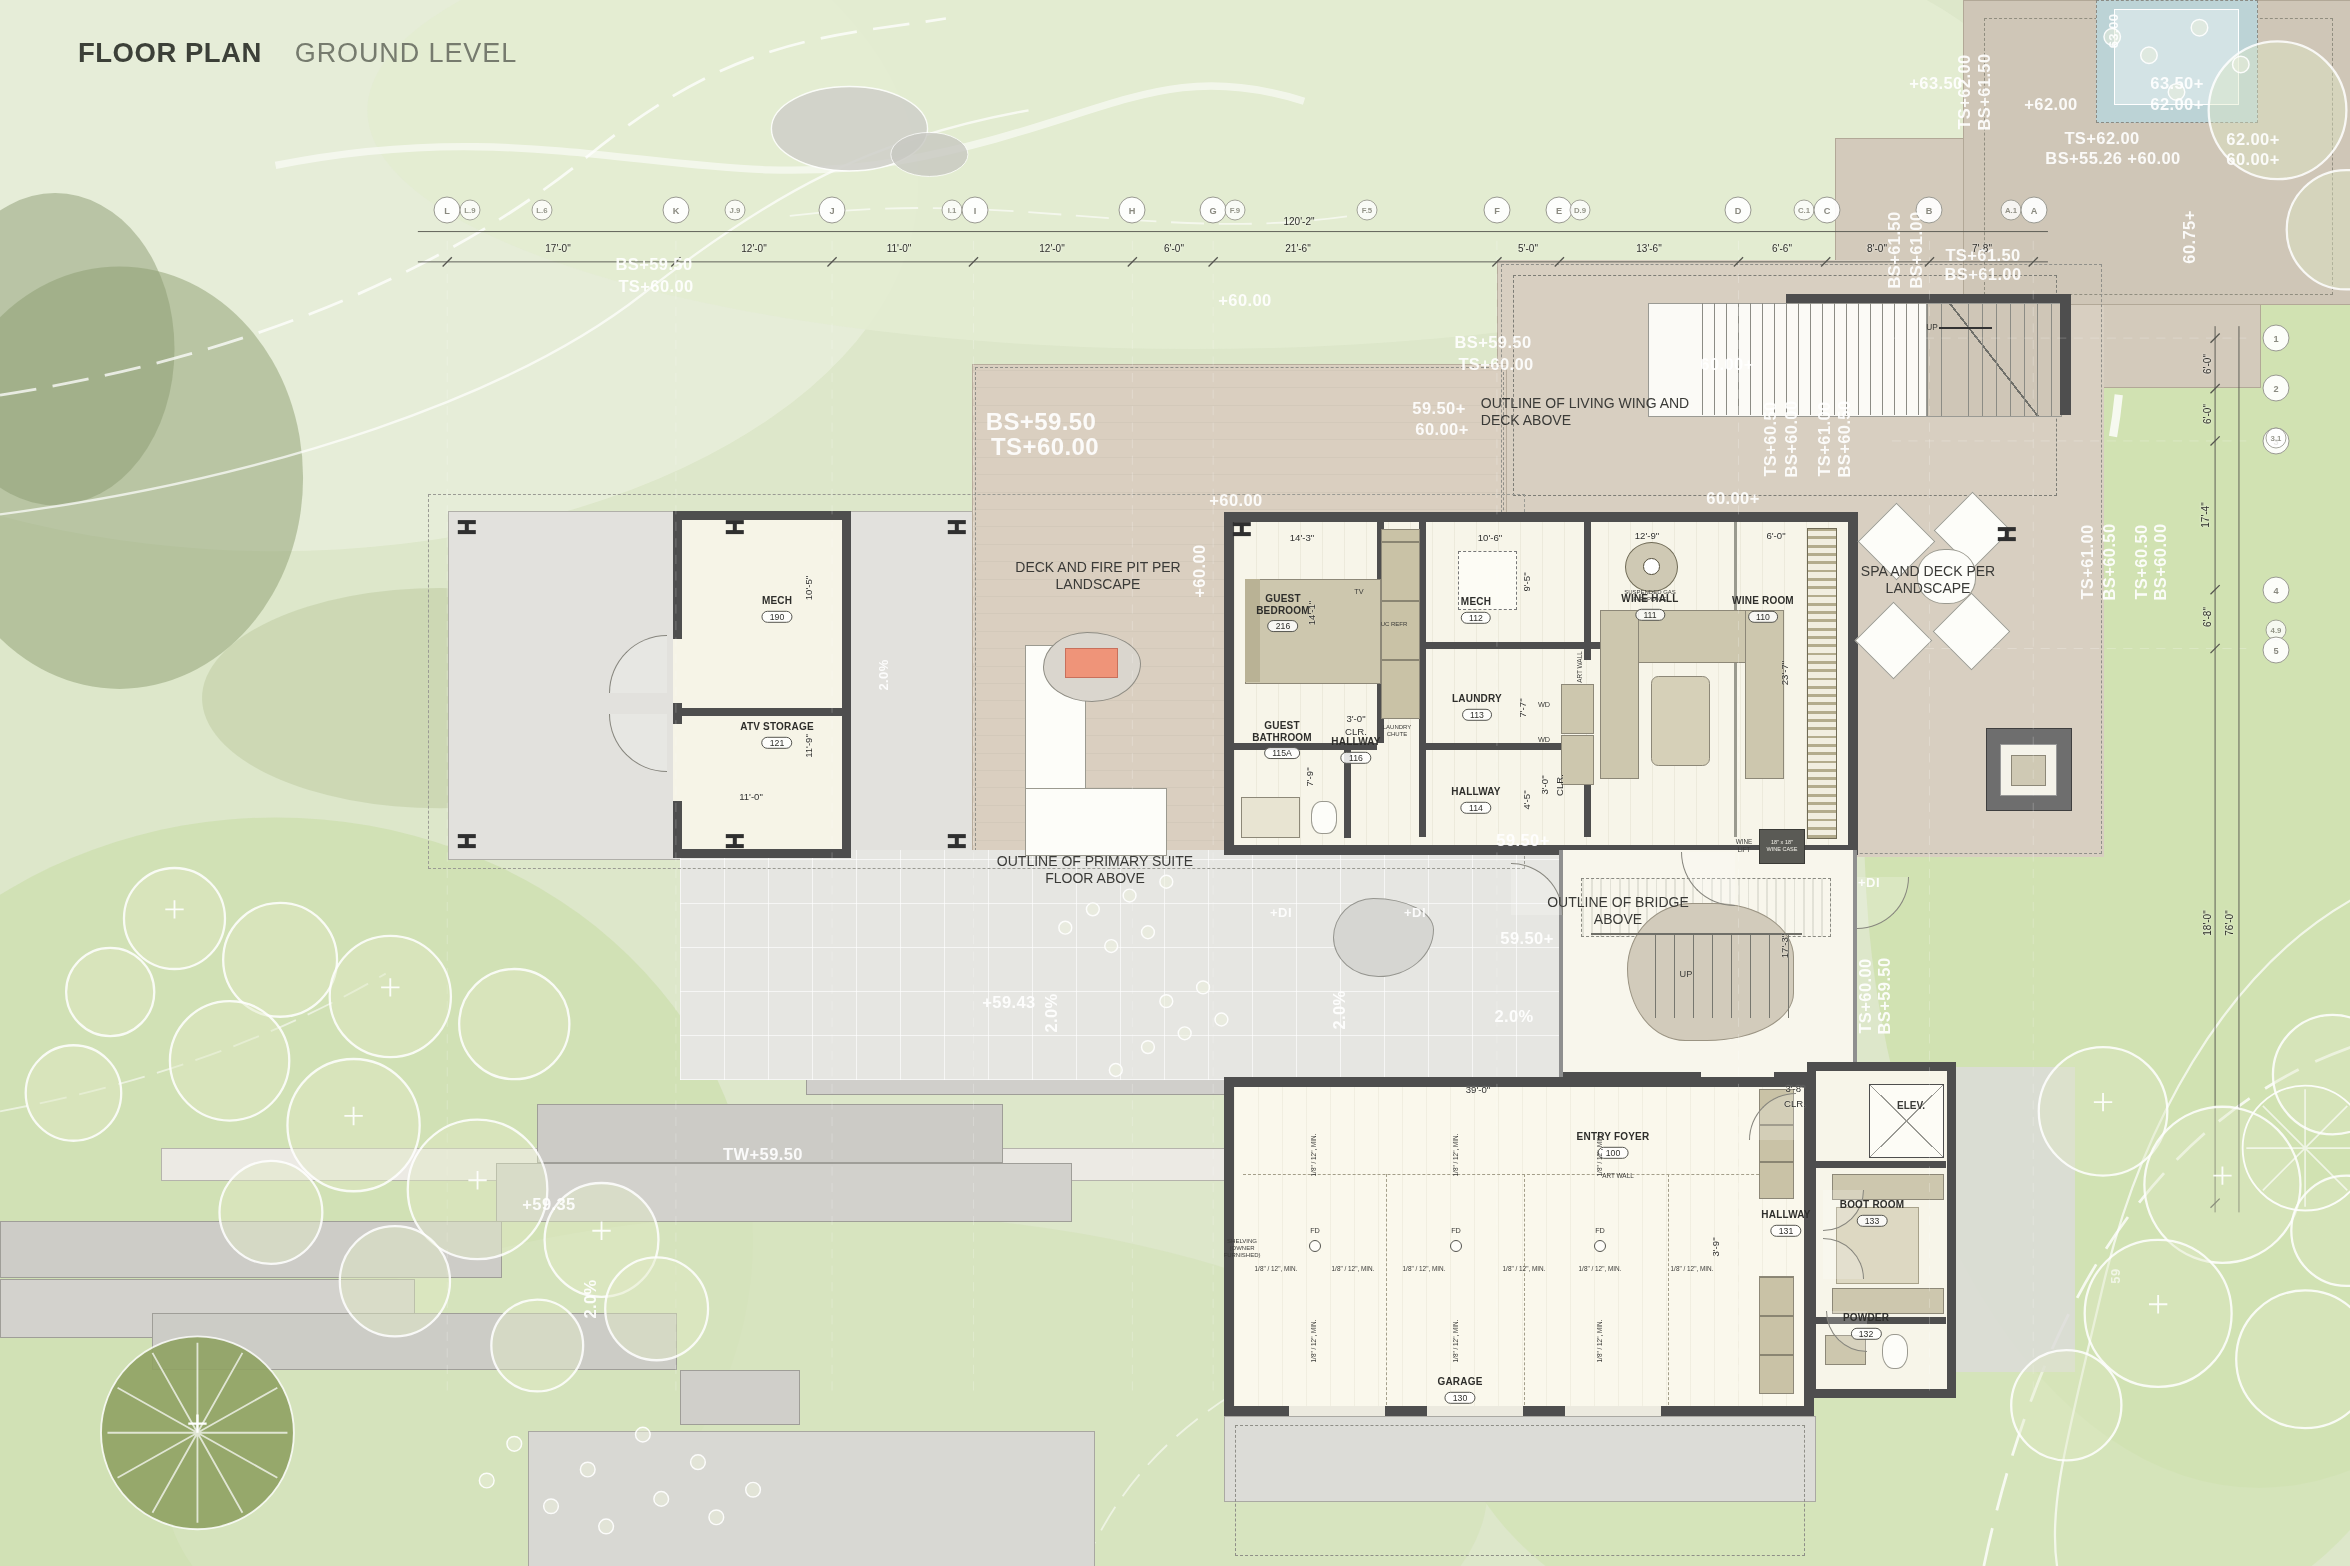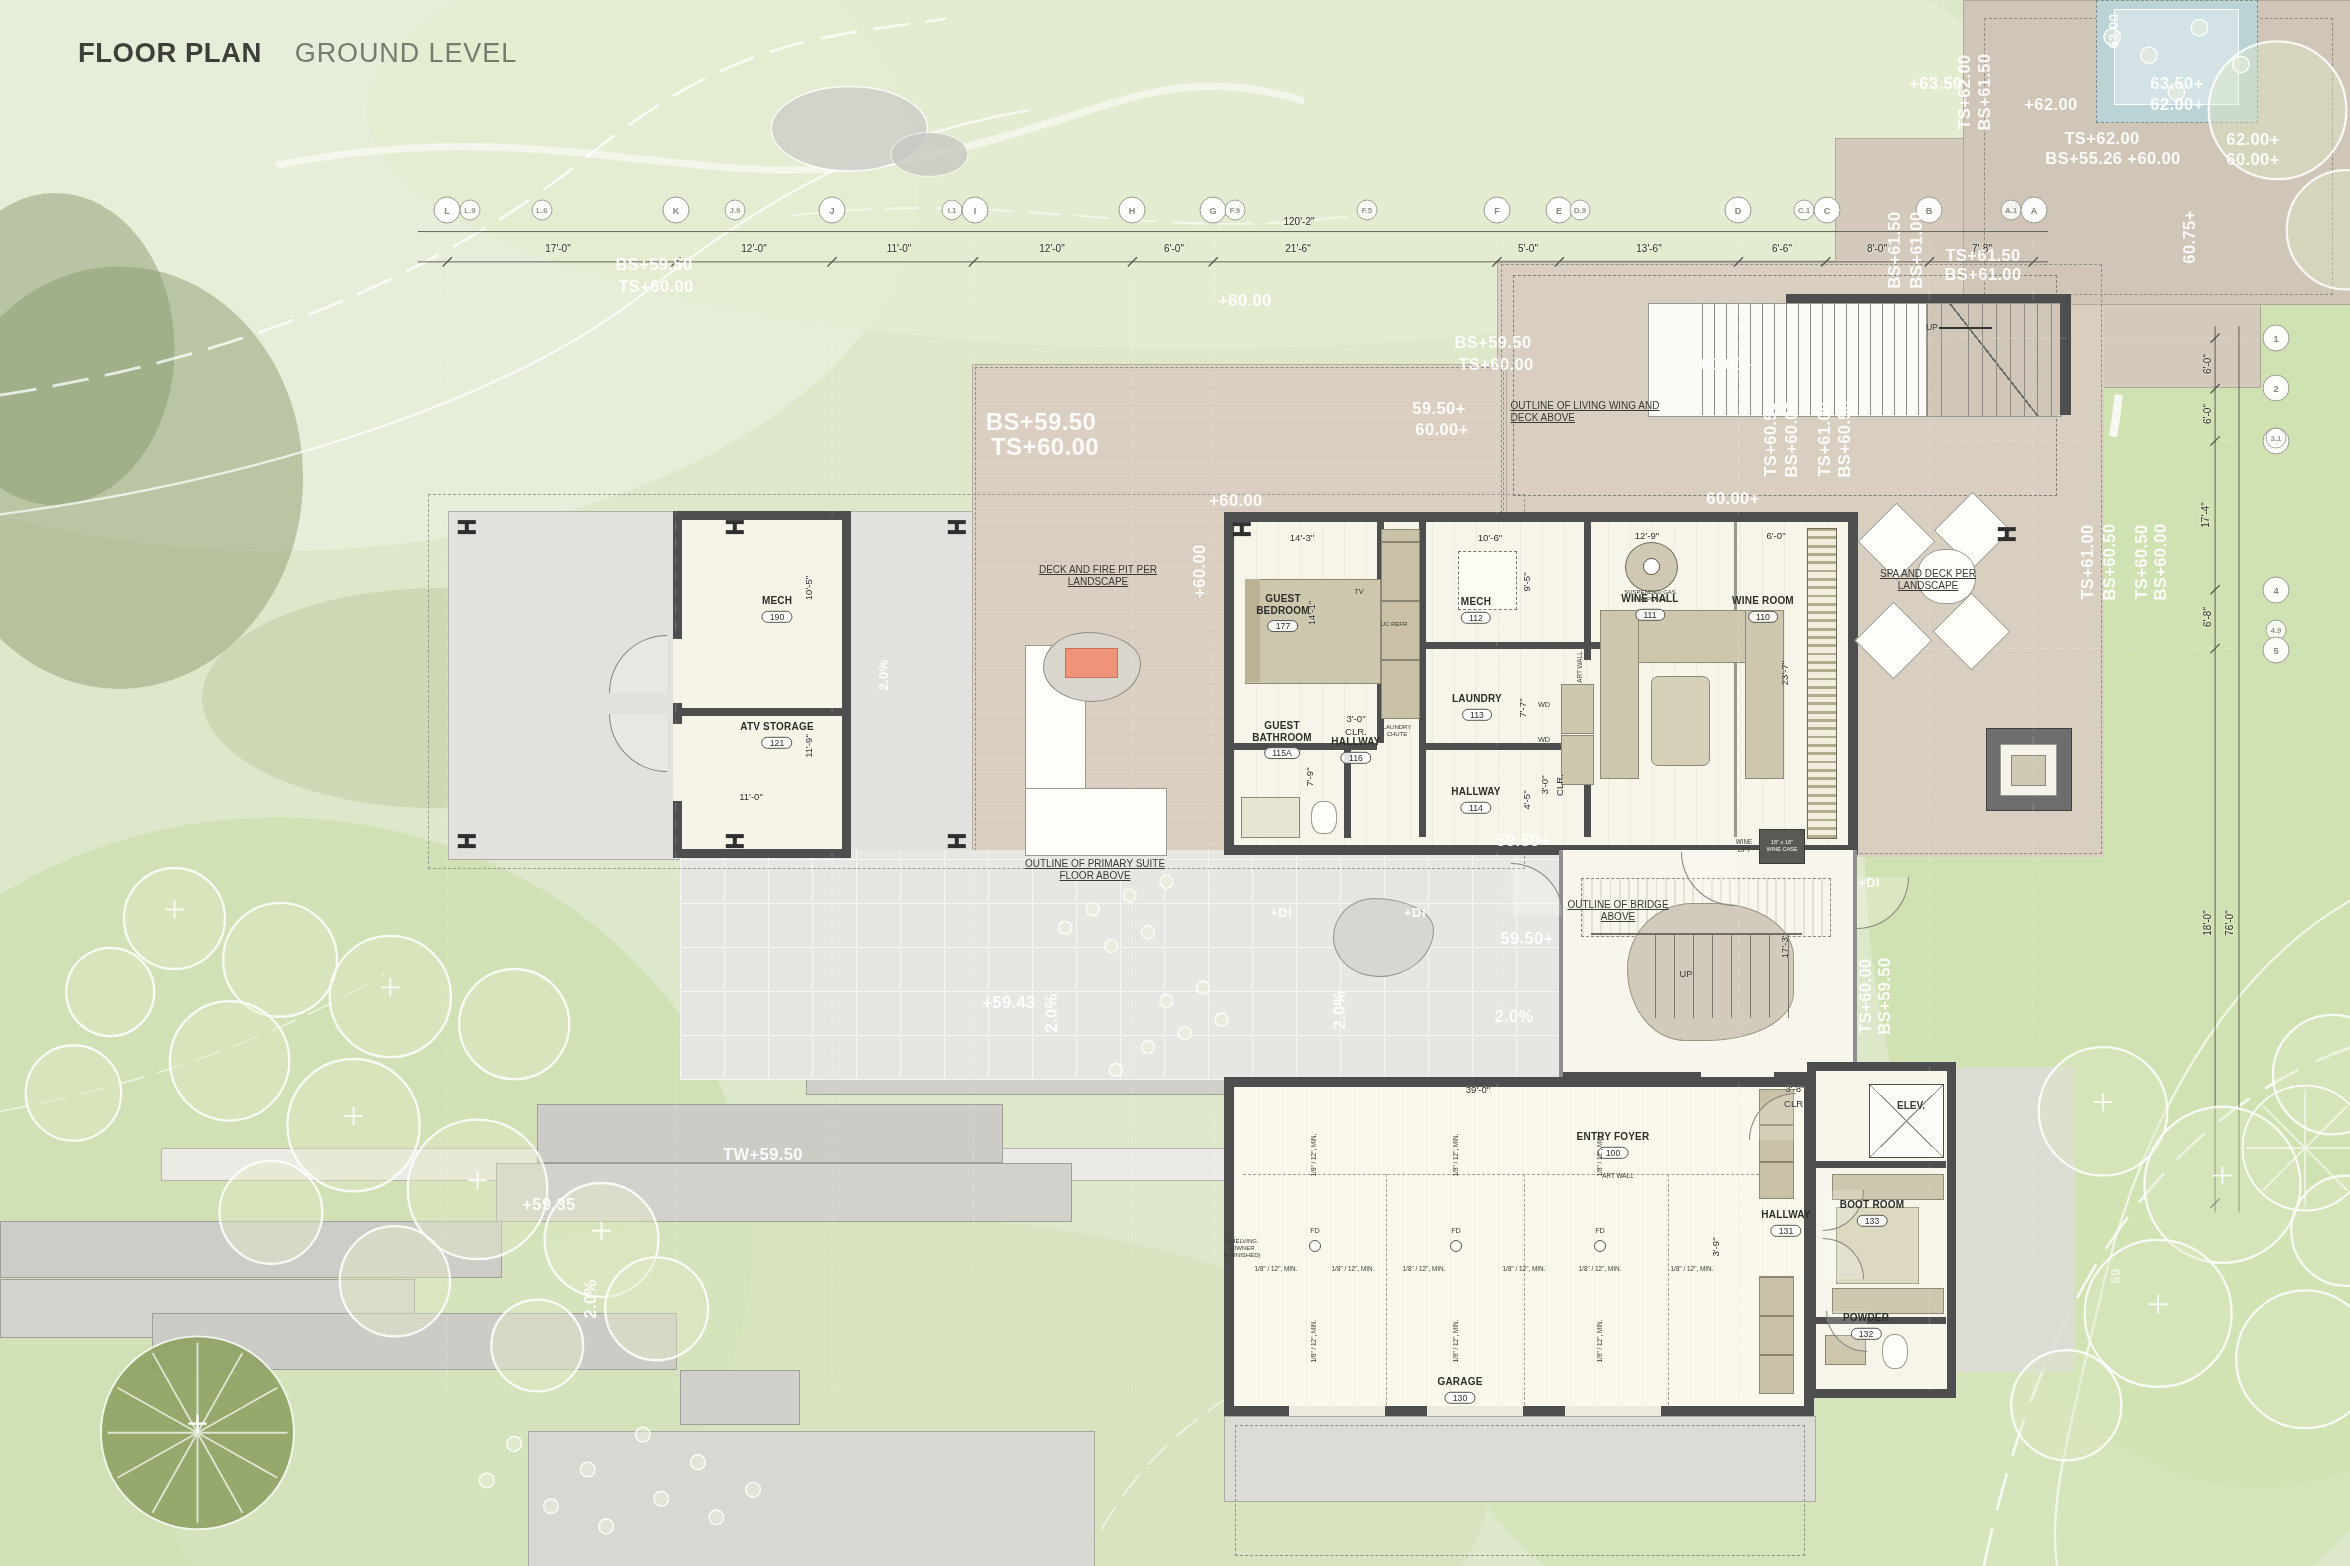--- a/index.html
+++ b/index.html
@@ -9,21 +9,21 @@
   .abs{position:absolute;}
   .lbl{position:absolute;transform:translate(-50%,-50%);font-size:10px;color:#3b3b38;
        text-align:center;line-height:1.2;white-space:pre-line;}
   .v{transform:translate(-50%,-50%) rotate(-90deg);white-space:nowrap;}
   .w{color:rgba(255,255,255,.9);font-weight:bold;font-size:16.5px;letter-spacing:0.4px;white-space:nowrap;}
   .w.big{font-size:24px;}
   .w.small{font-size:13px;}
   .dim{font-size:9.6px;color:#30302d;white-space:nowrap;text-shadow:0 0 1.8px rgba(255,255,255,.8);}
   .gdim{font-size:10px;color:#2e2e2b;white-space:nowrap;text-shadow:0 0 2.8px #fff;}
   .tiny{font-size:7.3px;color:#3b3b38;}
-  .ann{font-size:10px;color:#3a3a37;text-decoration:underline;}
+  .ann{font-size:14px;color:#3a3a37;}
   .room{position:absolute;transform:translate(-50%,-50%);text-align:center;line-height:1.15;}
   .rname{font-size:10px;font-weight:bold;color:#2e2e2b;letter-spacing:0.2px;white-space:pre-line;}
   .rnum{display:inline-block;border:0.9px solid #55554f;border-radius:9.2px;padding:0 7.3px;font-size:8.7px;
         color:#2e2e2b;background:rgba(255,255,255,.85);margin-top:0.9px;}
   .bub{position:absolute;transform:translate(-50%,-50%);width:25px;height:25px;border-radius:50%;
        background:rgba(255,255,255,.92);border:0.9px solid #9a9a92;color:#8a8a80;font-size:9.2px;
        font-weight:bold;display:flex;align-items:center;justify-content:center;}
   .bub.minor{width:19px;height:19px;font-size:7.8px;opacity:.88;}
   .wall{position:absolute;background:#4e4e4e;}
   .glass{position:absolute;background:#9a9a8f;}
@@ -425,21 +425,21 @@
   <div class="lbl gdim v" style="left:2208px;top:364px">6'-0"</div>
   <div class="lbl gdim v" style="left:2208px;top:414px">6'-0"</div>
   <div class="lbl gdim v" style="left:2206px;top:515px">17'-4"</div>
   <div class="lbl gdim v" style="left:2208px;top:617px">6'-8"</div>
   <div class="lbl gdim v" style="left:2208px;top:923px">18'-0"</div>
   <div class="lbl gdim v" style="left:2230px;top:923px">76'-0"</div>
 
   <div class="room" style="left:777px;top:609px"><div class="rname">MECH</div><div class="rnum">190</div></div>
   <div class="room" style="left:777px;top:735px"><div class="rname">ATV STORAGE</div><div class="rnum">121</div></div>
   <div class="room" style="left:1283px;top:613px"><div class="rname">GUEST
-BEDROOM</div><div class="rnum">177</div></div>
+BEDROOM</div><div class="rnum">216</div></div>
   <div class="room" style="left:1476px;top:610px"><div class="rname">MECH</div><div class="rnum">112</div></div>
   <div class="room" style="left:1477px;top:707px"><div class="rname">LAUNDRY</div><div class="rnum">113</div></div>
   <div class="room" style="left:1282px;top:740px"><div class="rname">GUEST
 BATHROOM</div><div class="rnum">115A</div></div>
   <div class="room" style="left:1356px;top:750px"><div class="rname">HALLWAY</div><div class="rnum">116</div></div>
   <div class="room" style="left:1476px;top:800px"><div class="rname">HALLWAY</div><div class="rnum">114</div></div>
   <div class="room" style="left:1650px;top:607px"><div class="rname">WINE HALL</div><div class="rnum">111</div></div>
   <div class="room" style="left:1763px;top:609px"><div class="rname">WINE ROOM</div><div class="rnum">110</div></div>
   <div class="room" style="left:1613px;top:1145px"><div class="rname">ENTRY FOYER</div><div class="rnum">100</div></div>
   <div class="room" style="left:1460px;top:1390px"><div class="rname">GARAGE</div><div class="rnum">130</div></div>

